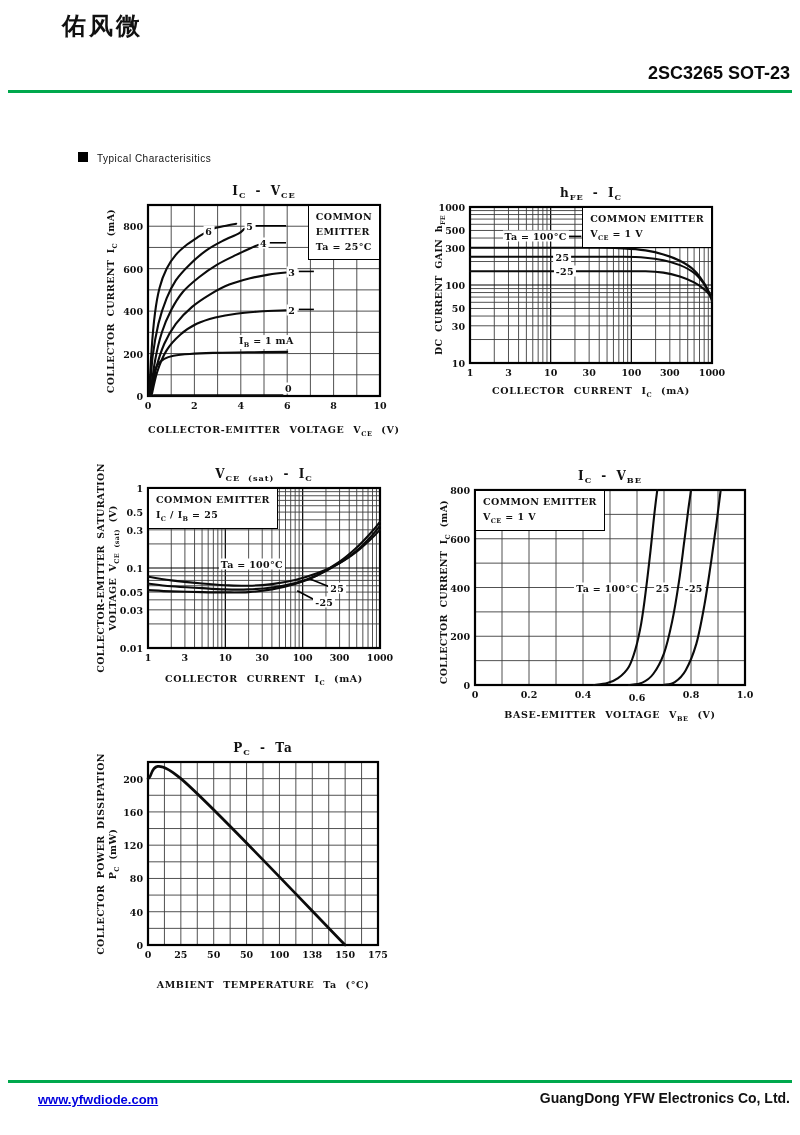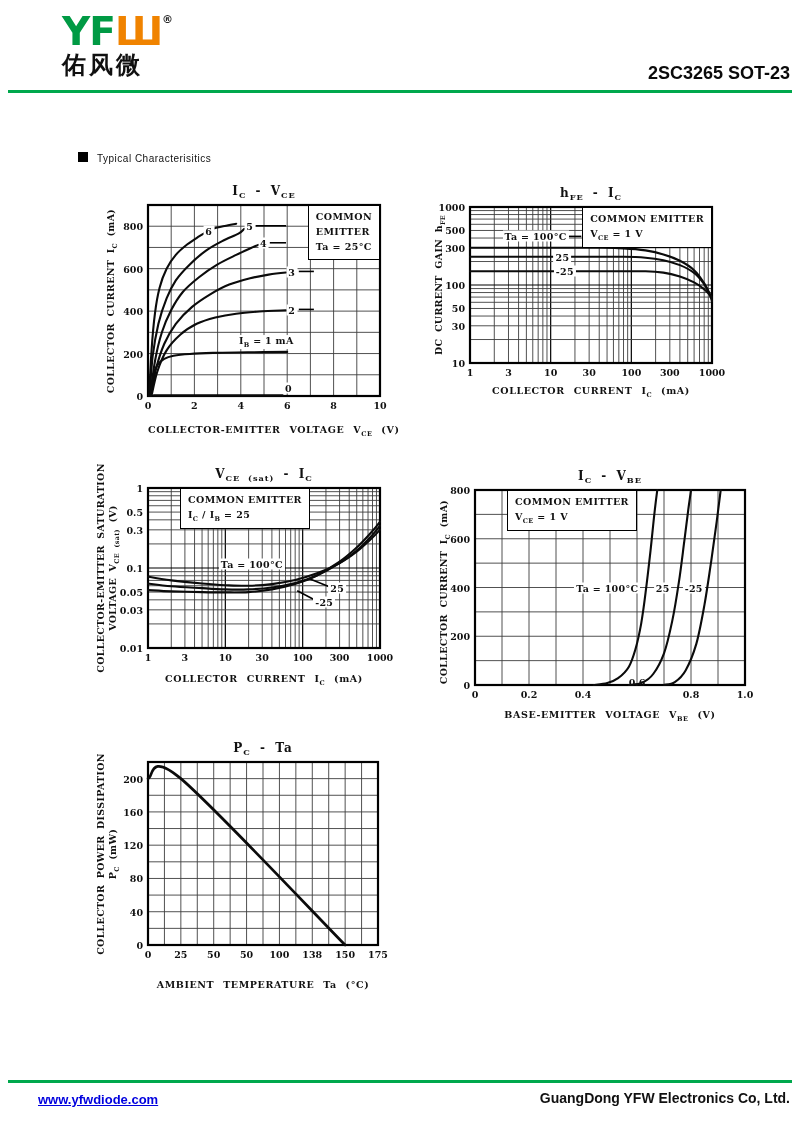--- a/index.html
+++ b/index.html
@@ -33,31 +33,30 @@
   .ctitle{position:absolute;left:0;width:100%;top:-21px;text-align:center;
         font-weight:bold;font-size:12px;letter-spacing:1px;word-spacing:4px;white-space:nowrap;}
   .xtick{position:absolute;transform:translate(-50%,0);font-weight:bold;font-size:9.5px;white-space:nowrap;}
   .ytick{position:absolute;transform:translate(-100%,-50%);font-weight:bold;font-size:9.5px;white-space:nowrap;}
   .ax-x{position:absolute;left:0;width:100%;text-align:center;font-weight:bold;font-size:9.5px;
         letter-spacing:0.6px;word-spacing:5px;white-space:nowrap;}
   .ax-y{position:absolute;top:50%;transform:translate(-50%,-50%) rotate(-90deg);
         font-weight:bold;font-size:9.5px;text-align:center;line-height:1.3;letter-spacing:0.3px;
         word-spacing:3px;white-space:nowrap;}
   .note{position:absolute;background:#fff;border:1.4px solid #000;padding:3px 7px 4px 7px;
-        font-weight:bold;font-size:9.5px;line-height:1.6;letter-spacing:0.4px;white-space:nowrap;z-index:5;margin-left:32px;}
+        font-weight:bold;font-size:9.5px;line-height:1.6;letter-spacing:0.4px;white-space:nowrap;z-index:5;}
   .clabel{position:absolute;transform:translate(-50%,-50%);background:#fff;padding:0 2px;
         font-weight:bold;font-size:9.5px;white-space:nowrap;z-index:4;letter-spacing:0.3px;}
 </style>
 </head>
 <body>
 
 <div class="page">
 
   <div class="logo">
-    <div class="logo-row"><span class="lg">YF</span><span class="lo">Ш</span><span class="reg">®</span></div>
     <div class="logo-cn">佑风微</div>
   </div>
   <div class="part">2SC3265 SOT-23</div>
   <div class="rule rule-top"></div>
 
   <div class="section-head">
     <span class="sq"></span><span>Typical Characterisitics</span>
   </div>
 
   <div class="chart" style="left:148px;top:205px;width:232px;height:191px">
@@ -298,21 +297,21 @@
         <line y1="0" y2="0" x1="0" x2="270" stroke="#3d3d3d" stroke-width="0.9"></line>
         <rect x="0" y="0" width="270" height="195" fill="none" stroke="#000" stroke-width="2.2"></rect>
         <path d="M118.8,195.0C121.0,194.7 128.3,194.2 132.3,193.1C136.4,191.9 139.5,190.9 143.1,188.2C146.7,185.5 151.0,181.7 153.9,176.7C156.8,171.8 158.6,165.5 160.7,158.4C162.7,151.3 164.4,143.4 166.1,134.1C167.7,124.7 169.1,114.6 170.6,102.4C172.2,90.2 174.0,74.3 175.5,60.9C177.0,47.5 178.4,32.1 179.6,21.9C180.7,11.8 181.8,3.7 182.3,0.0" fill="none" stroke="#0b0b0b" stroke-width="2.1" stroke-linecap="round" stroke-linejoin="round"></path>
         <path d="M153.9,195.0C156.1,194.6 163.3,194.4 167.4,192.6C171.5,190.7 174.6,188.9 178.2,184.0C181.8,179.2 185.8,172.0 189.0,163.3C192.2,154.6 194.6,143.4 197.1,131.6C199.6,119.8 201.8,106.0 203.8,92.6C205.9,79.2 207.7,63.4 209.3,51.2C210.8,39.0 212.2,28.0 213.3,19.5C214.4,11.0 215.6,3.3 216.0,0.0" fill="none" stroke="#0b0b0b" stroke-width="2.1" stroke-linecap="round" stroke-linejoin="round"></path>
         <path d="M189.0,195.0C190.8,194.5 196.2,194.5 199.8,192.1C203.4,189.6 207.0,186.8 210.6,180.4C214.2,174.0 218.2,164.5 221.4,153.6C224.5,142.6 227.0,128.4 229.5,114.6C232.0,100.8 234.2,84.5 236.3,70.7C238.3,56.9 240.1,43.5 241.7,31.7C243.2,19.9 245.0,5.3 245.7,0.0" fill="none" stroke="#0b0b0b" stroke-width="2.1" stroke-linecap="round" stroke-linejoin="round"></path>
       </svg>
       <div class="ctitle">I<sub>C</sub> - V<sub>BE</sub></div>
       <div class="xtick" style="left: 0px; top: 199px;">0</div>
       <div class="xtick" style="left: 54px; top: 199px;">0.2</div>
       <div class="xtick" style="left: 108px; top: 199px;">0.4</div>
-      <div class="xtick" style="left: 162px; top: 187px;">0.6</div>
+      <div class="xtick" style="left: 162px; top: 202px;">0.6</div>
       <div class="xtick" style="left: 216px; top: 199px;">0.8</div>
       <div class="xtick" style="left: 270px; top: 199px;">1.0</div>
       <div class="ytick" style="left: -5px; top: 195px;">0</div>
       <div class="ytick" style="left: -5px; top: 146.25px;">200</div>
       <div class="ytick" style="left: -5px; top: 97.5px;">400</div>
       <div class="ytick" style="left: -5px; top: 48.75px;">600</div>
       <div class="ytick" style="left: -5px; top: 0px;">800</div>
       <div class="ax-x" style="top: 219px;">BASE-EMITTER VOLTAGE V<sub>BE</sub> (V)</div>
       <div class="ax-y" style="left: -30px;">COLLECTOR CURRENT I<sub>C</sub> (mA)</div>
       <div class="note" style="left: 0px; top: 0px;">COMMON EMITTER<br>V<sub>CE</sub> = 1 V</div>

